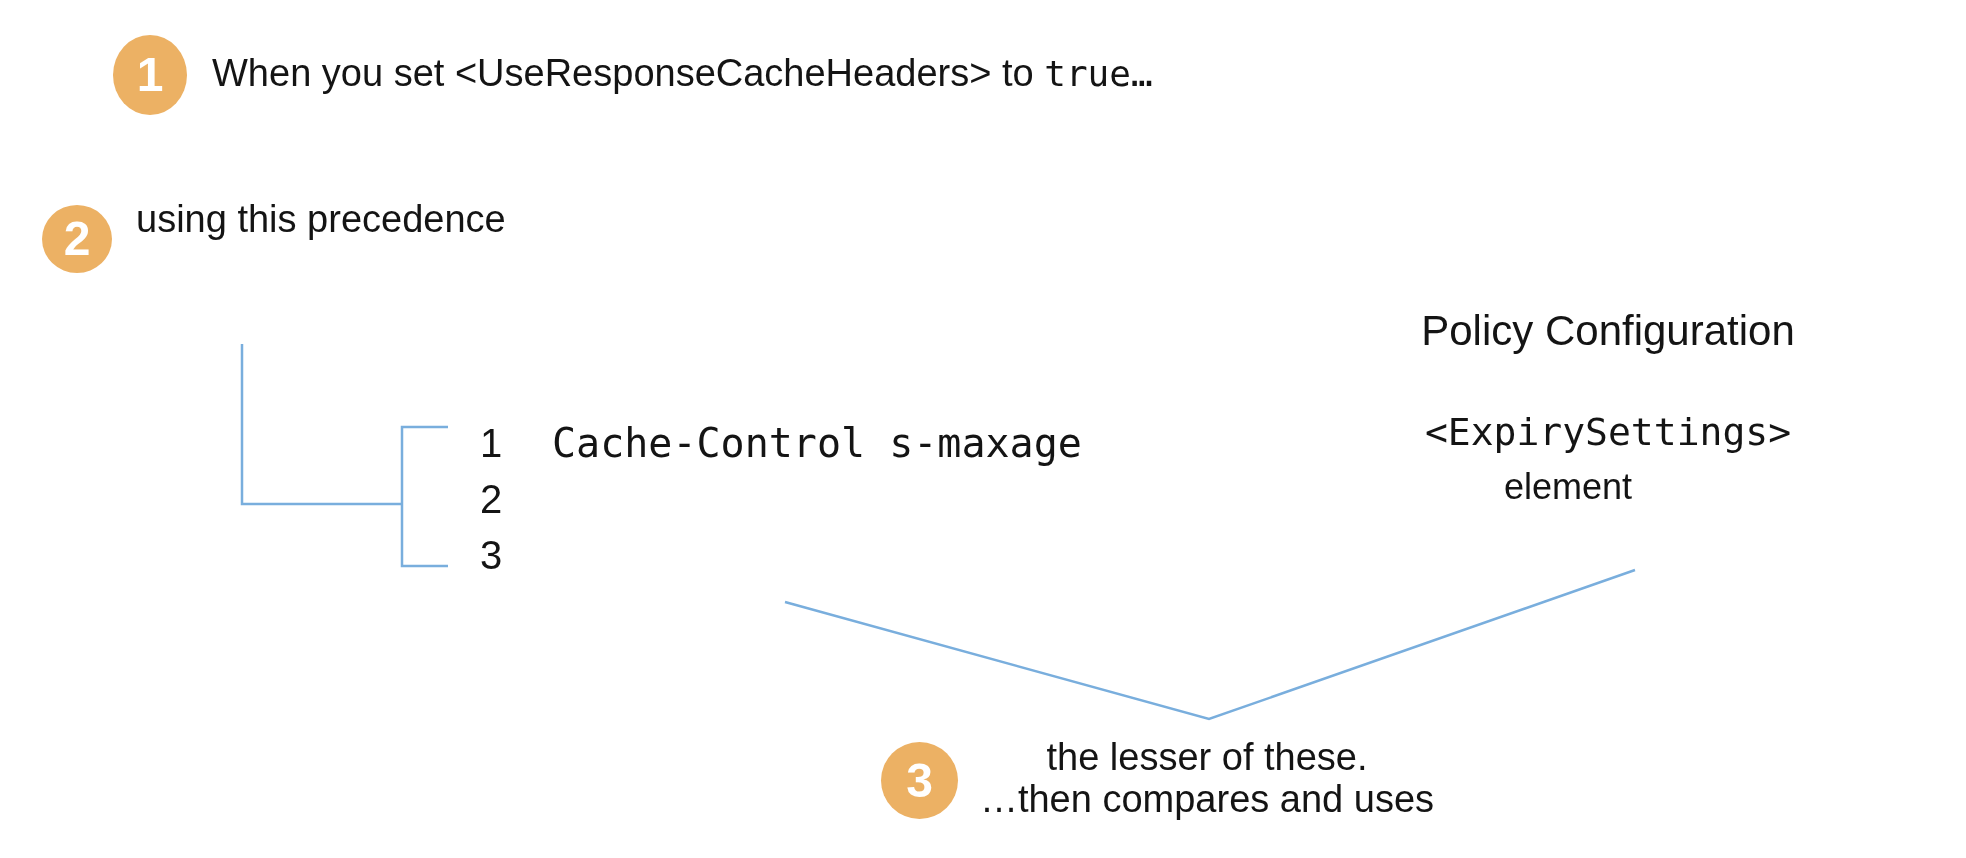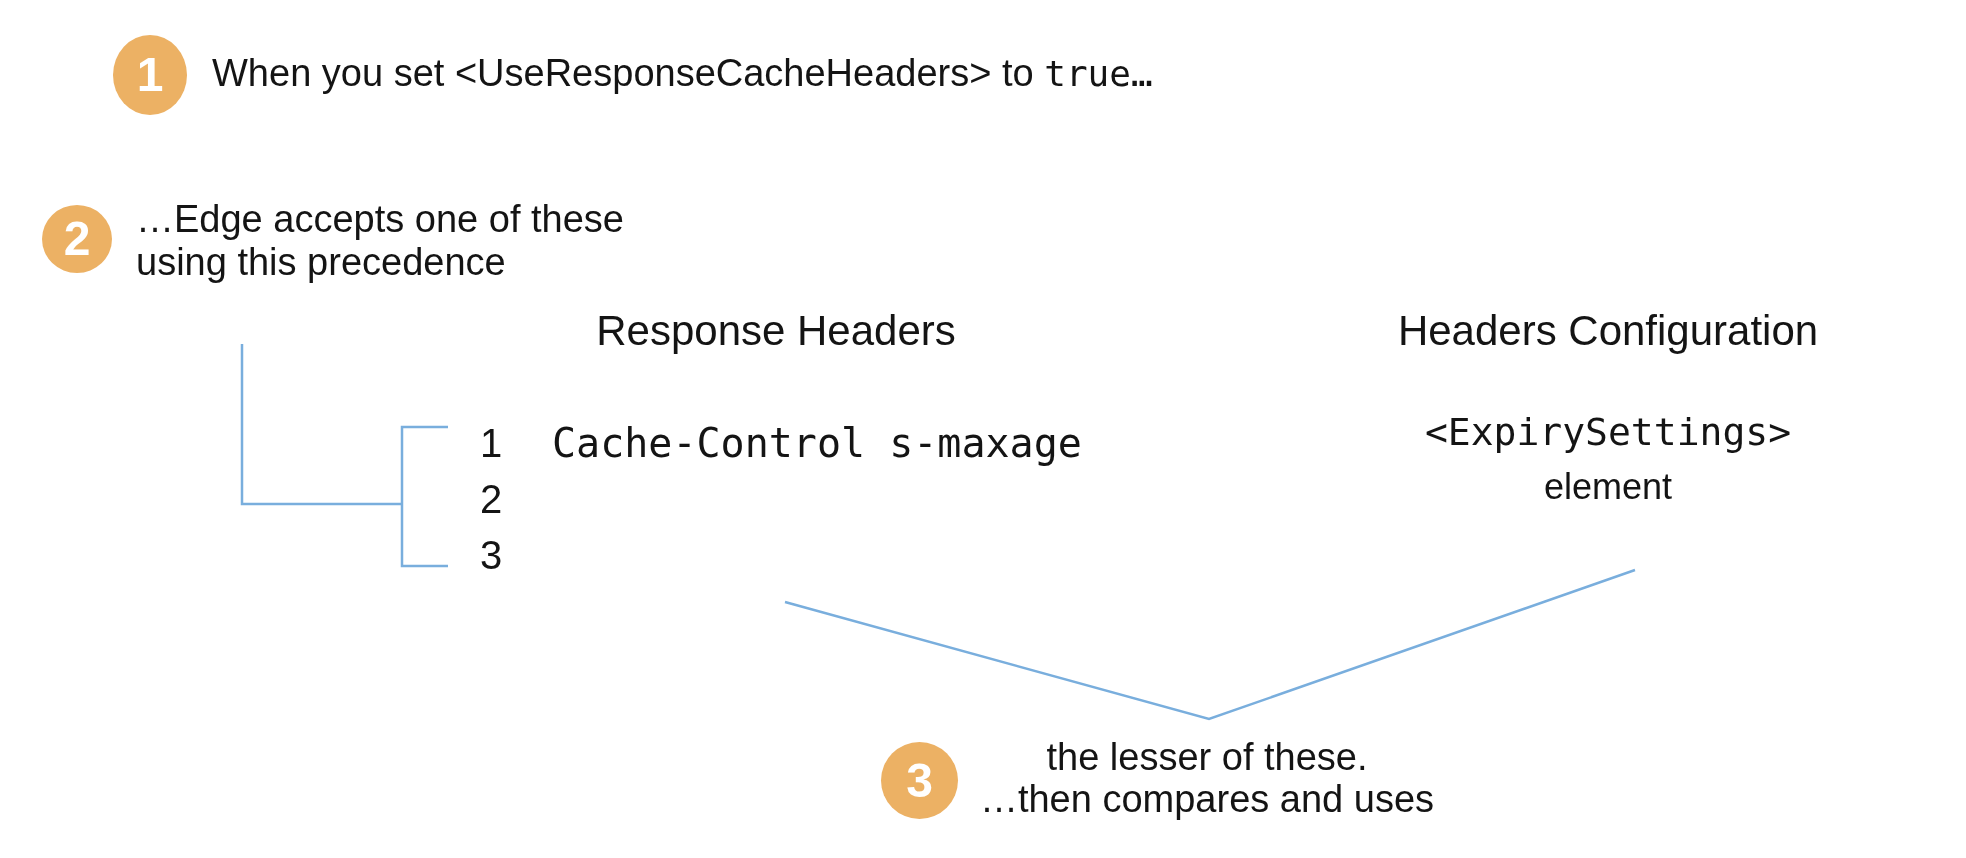--- a/index.html
+++ b/index.html
@@ -28,59 +28,57 @@
   .step1-text .mono{font-size:36px;}
   .step2-text{position:absolute;left:136px;top:198px;font-size:38px;line-height:43px;}
   .col-heading{position:absolute;font-size:42px;line-height:46px;text-align:center;white-space:nowrap;}
   .heading-response{left:556px;top:308px;width:440px;}
   .heading-policy{left:1390px;top:308px;width:436px;}
   .precedence-list{position:absolute;left:480px;top:415px;}
   .precedence-row{display:flex;align-items:center;height:56px;font-size:40px;}
   .precedence-row .num{width:44px;font-size:40px;}
   .precedence-row .name{font-size:40px;white-space:nowrap;margin-left:28px;}
   .policy-code{position:absolute;left:1390px;top:410px;width:436px;text-align:center;font-size:38px;white-space:nowrap;}
-  .policy-caption{position:absolute;left:1390px;top:467px;width:436px;text-align:center;font-size:36px;line-height:40px;}
+  .policy-caption{position:absolute;left:1350px;top:467px;width:436px;text-align:center;font-size:36px;line-height:40px;}
   .step3-text{position:absolute;left:972px;top:736px;width:470px;text-align:center;font-size:38px;line-height:42px;}
 </style>
 </head>
 <body>
 
 <div class="canvas">
 
   <svg class="lines" viewBox="0 0 1966 858" xmlns="http://www.w3.org/2000/svg">
     <path d="M242,344 L242,504 L402,504"></path>
     <path d="M448,427 L402,427 L402,566 L448,566"></path>
     <path d="M785,602 L1209,719 L1635,570"></path>
   </svg>
 
   <div class="badge badge-1">1</div>
   <div class="step1-text"><span>When you set &lt;UseResponseCacheHeaders&gt; to </span><span class="mono">true…</span></div>
 
   <div class="badge badge-2">2</div>
   <div class="step2-text">
-    <div>…Edge accepts one of these</div>
     <div>using this precedence</div>
   </div>
 
-  <div class="col-heading heading-response">Response Headers</div>
 
   <div class="precedence-list">
     <div class="precedence-row">
       <span class="num">1</span>
       <span class="name mono">Cache-Control s-maxage</span>
     </div>
     <div class="precedence-row">
       <span class="num">2</span>
     </div>
     <div class="precedence-row">
       <span class="num">3</span>
     </div>
   </div>
 
-  <div class="col-heading heading-policy">Headers Configuration</div>
+  <div class="col-heading heading-policy">Policy Configuration</div>
   <div class="policy-code mono">&lt;ExpirySettings&gt;</div>
   <div class="policy-caption">element</div>
 
   <div class="badge badge-3">3</div>
   <div class="step3-text">
     <div>the lesser of these.</div>
     <div>…then compares and uses</div>
   </div>
 
 </div>

